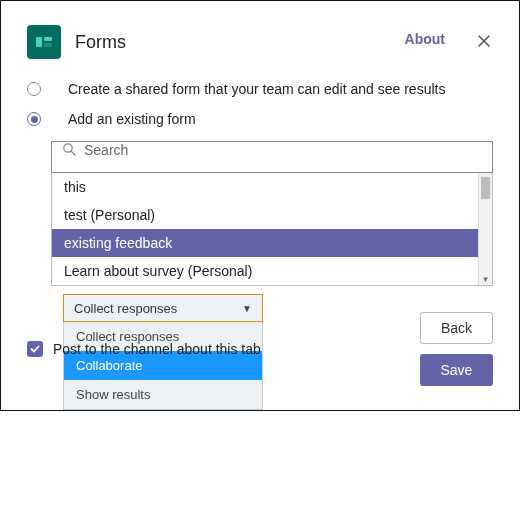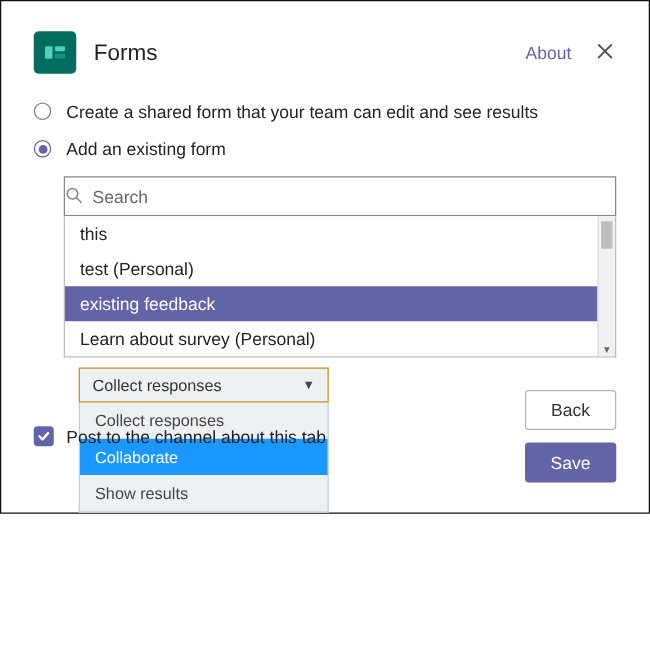--- a/index.html
+++ b/index.html
@@ -30,64 +30,64 @@
     margin-right: 14px;
   }
   .app-title {
     font-size: 18px;
     color: #222;
     font-weight: 400;
   }
   .header-right {
     margin-left: auto;
     display: flex;
-    align-items: center;
-    gap: 18px;
+    align-items: flex-start;
+    gap: 30px;
+    font-weight: bold;
   }
   .about-link {
     color: #6264a7;
     font-size: 14px;
   }
   .close-x {
     font-size: 18px;
     color: #555;
     line-height: 1;
     padding: 2px;
   }
   .options {
     margin-top: 22px;
     font-size: 14px;
     color: #222;
   }
   .opt-row {
     display: flex;
     align-items: center;
-    gap: 12px;
+    gap: 27px;
     margin-bottom: 14px;
   }
   .radio {
     width: 14px; height: 14px; border-radius: 50%;
     border: 1.5px solid #888;
     display: inline-flex; align-items: center; justify-content: center;
   }
   .radio.selected { border-color: #6264a7; }
   .radio.selected::after {
     content: ""; width: 7px; height: 7px; border-radius: 50%;
     background: #6264a7;
   }
   .search-wrap {
     margin-left: 24px;
     position: relative;
   }
   .search-box {
     border: 1px solid #888;
     height: 32px;
     display: flex;
-    align-items: center;
-    padding: 0 0;
+    padding: 0 10px;
     gap: 8px;
     color: #666;
     font-size: 14px;
   }
   .list {
     border: 1px solid #bdbdbd;
     border-top: none;
     position: relative;
     background: #fff;
   }

